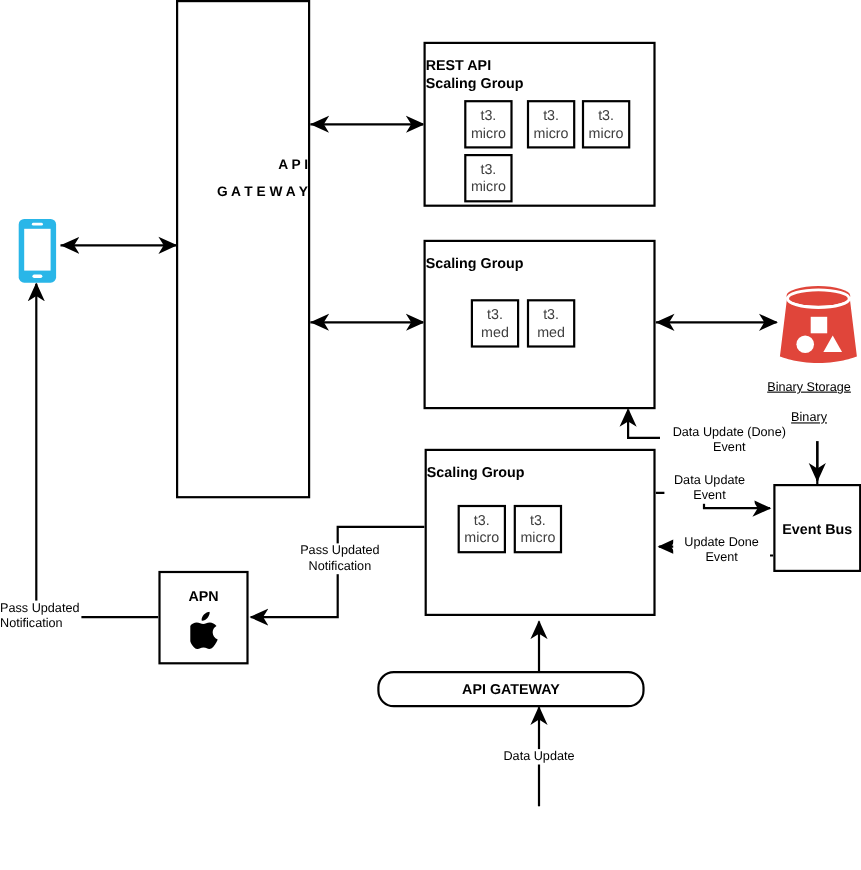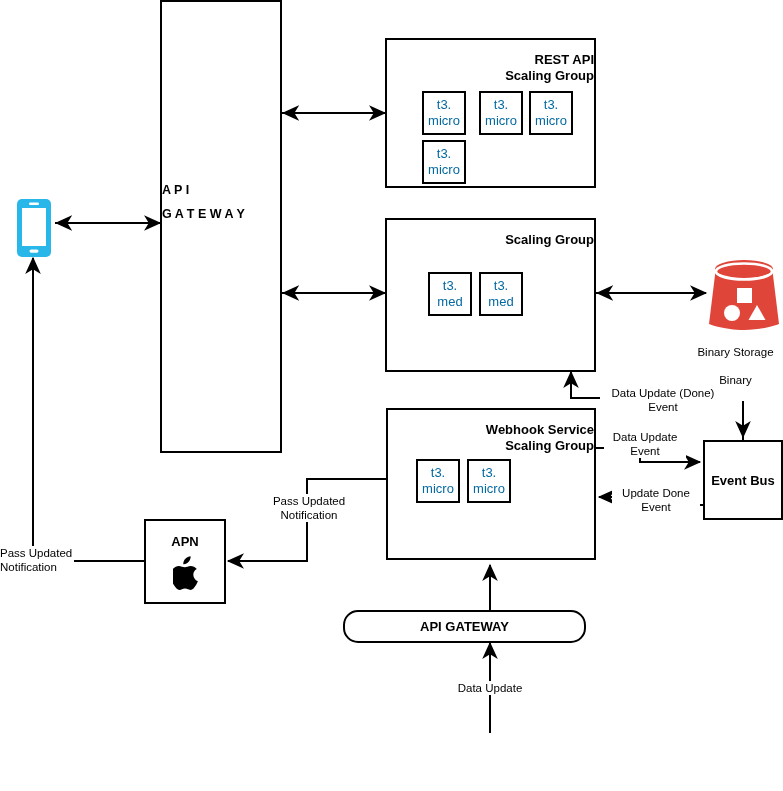--- a/index.html
+++ b/index.html
@@ -22,38 +22,38 @@
   .box {
     position: absolute;
     box-sizing: border-box;
     border: 2px solid #000000;
     background: #ffffff;
   }
   .grp-title {
     position: absolute;
     left: 0;
     right: 0;
-    text-align: right;
+    text-align: left;
     font-weight: bold;
     font-size: 13px;
     line-height: 16px;
     color: #000000;
   }
   .inst {
     position: absolute;
     box-sizing: border-box;
     border: 2px solid #000000;
     background: #ffffff;
     display: flex;
     flex-direction: column;
     align-items: center;
     justify-content: center;
     font-size: 13px;
     line-height: 16px;
-    color: #0369a1;
+    color: #404040;
   }
   .inst span { display: block; }
   .centered-label {
     position: absolute;
     display: flex;
     align-items: center;
     justify-content: center;
     text-align: center;
     font-weight: bold;
     font-size: 13px;
@@ -64,26 +64,25 @@
     text-align: center;
     font-size: 11.5px;
     line-height: 14px;
     color: #000000;
     background: #ffffff;
     white-space: pre-line;
   }
   .vert-letters {
     position: absolute;
     left: 0; right: 0;
-    text-align: left;
+    text-align: right;
     font-weight: bold;
     font-size: 12.5px;
     line-height: 17px;
     color: #000000;
-    margin-top: 40px;
   }
   .vert-letters .gap { display: block; height: 7px; }
   svg.overlay {
     position: absolute;
     left: 0; top: 0;
     width: 783px;
     height: 791px;
     pointer-events: none;
   }
   .icon-wrap { position: absolute; }
@@ -179,21 +178,20 @@
       <span>med</span>
     </div>
     <div class="inst" style="left:92px; top:52px; width:44px; height:44px;">
       <span>t3.</span>
       <span>med</span>
     </div>
   </div>
 
   <div class="box" style="left:386px; top:408px; width:210px; height:152px;">
     <div class="grp-title" style="top:12px;">
-      <div>Webhook Service</div>
       <div>Scaling Group</div>
     </div>
     <div class="inst" style="left:28px; top:49px; width:44px; height:44px;">
       <span>t3.</span>
       <span>micro</span>
     </div>
     <div class="inst" style="left:79px; top:49px; width:44px; height:44px;">
       <span>t3.</span>
       <span>micro</span>
     </div>
@@ -230,21 +228,21 @@
   <div class="icon-wrap" style="left:706px; top:258px; width:76px; height:72px;">
     <svg width="76" height="72" viewBox="0 0 76 72">
       <ellipse cx="38" cy="11" rx="29" ry="9" fill="#e0453a"></ellipse>
       <path d="M9.5,13 C9.5,18 19,22 38,22 C57,22 66.5,18 66.5,13 L73,66 C73,66 58,72 38,72 C18,72 3,66 3,66 Z" fill="#e0453a"></path>
       <ellipse cx="38" cy="13.5" rx="28" ry="8" fill="none" stroke="#ffffff" stroke-width="2.6"></ellipse>
       <rect x="31" y="30" width="15" height="15" fill="#ffffff"></rect>
       <circle cx="26" cy="55" r="8" fill="#ffffff"></circle>
       <path d="M51,47 L59.5,62 L42.5,62 Z" fill="#ffffff"></path>
     </svg>
   </div>
-  <div class="edge-label" style="left:688px; top:331px; width:95px;">
+  <div class="edge-label" style="left:688px; top:331px; width:95px;text-decoration:underline;">
     <div>Binary Storage</div>
     <div>Binary</div>
   </div>
 
   <div class="edge-label" style="left:600px; top:386px; width:126px;">Data Update (Done)
 Event</div>
 
   <div class="edge-label" style="left:604px; top:430px; width:82px;">Data Update
 Event</div>
 

